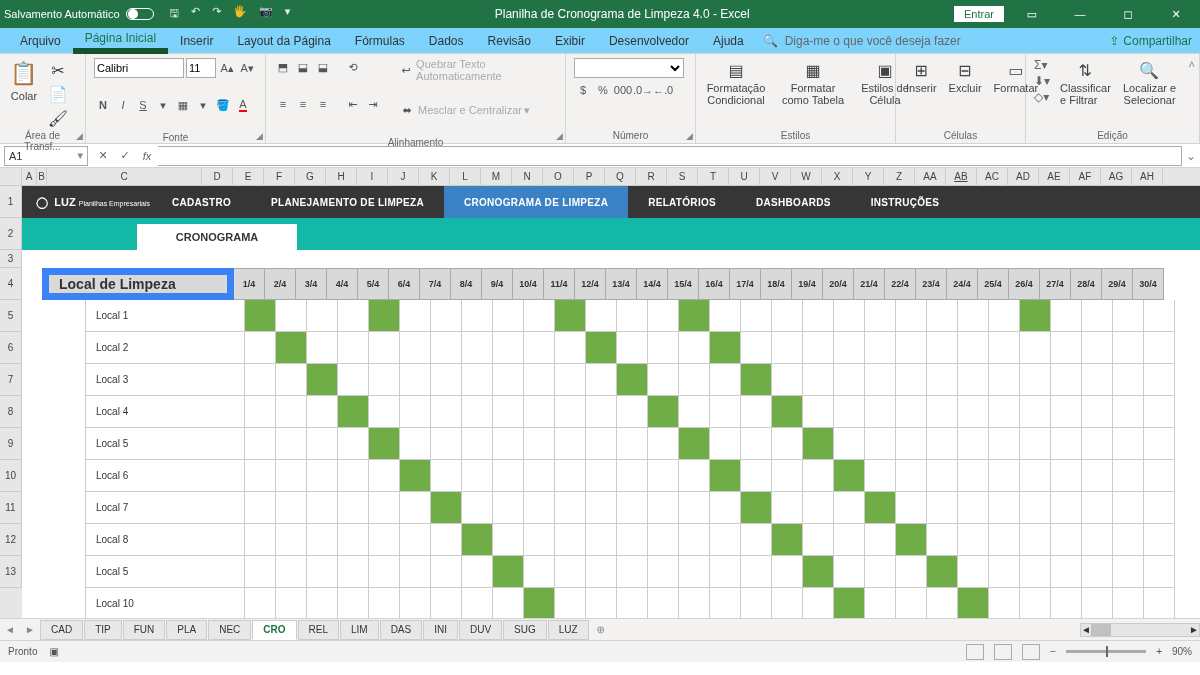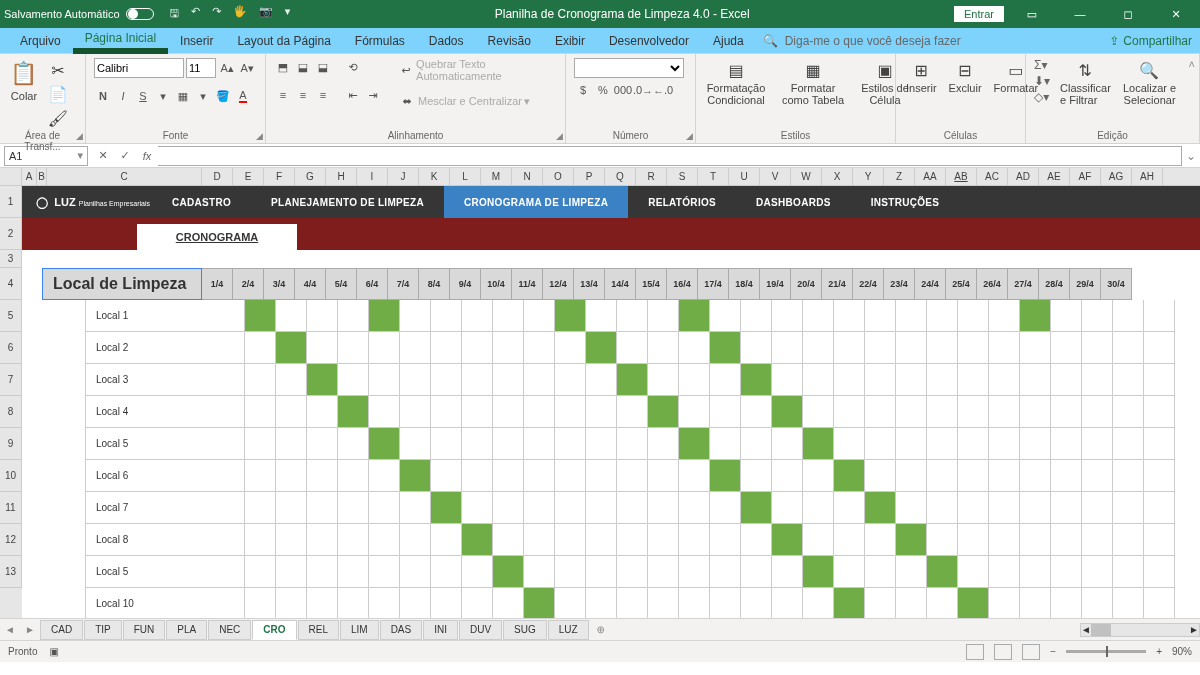--- a/index.html
+++ b/index.html
@@ -20,45 +20,45 @@
 .menubar .tell{display:flex;align-items:center;gap:6px;color:#666;margin-left:8px;}
 .menubar .share{margin-left:auto;display:flex;align-items:center;gap:4px;color:#217346;cursor:pointer;}
 .ribbon{height:90px;background:#f3f2f1;border-bottom:1px solid #d4d4d4;display:flex;font-size:11px;}
 .ribbon .group{border-right:1px solid #d4d4d4;display:flex;flex-direction:column;padding:4px 8px 2px;position:relative;}
 .ribbon .group .glabel{text-align:center;color:#666;font-size:10px;margin-top:auto;padding-top:2px;}
 .ribbon .gbody{flex:1;display:flex;align-items:flex-start;gap:8px;}
 .ribbon .bigbtn{display:flex;flex-direction:column;align-items:center;gap:2px;color:#444;cursor:pointer;padding:2px;}
 .ribbon .ico{width:20px;height:20px;display:flex;align-items:center;justify-content:center;font-size:16px;}
 .ribbon .ico.lg{width:28px;height:28px;font-size:22px;}
 .ribbon select,.ribbon input.font{height:20px;font-size:11px;border:1px solid #ababab;background:#fff;padding:0 2px;}
-.ribbon .frow{display:flex;gap:2px;align-items:center;margin-bottom:7px;}
+.ribbon .frow{display:flex;gap:2px;align-items:center;margin-bottom:16px;}
 .ribbon .frow .btn{width:18px;height:18px;display:flex;align-items:center;justify-content:center;color:#555;cursor:pointer;font-size:11px;}
 .ribbon .disabled{color:#aaa;}
 .ribbon .launcher{position:absolute;right:2px;bottom:2px;font-size:9px;color:#888;}
 .namebox-row{height:24px;background:#fff;border-bottom:1px solid #d4d4d4;display:flex;align-items:center;}
 .namebox-row .namebox{width:84px;height:20px;border:1px solid #ababab;margin:0 4px;padding:0 4px;font-size:11px;display:flex;align-items:center;justify-content:space-between;}
 .namebox-row .fxbtn{width:22px;text-align:center;color:#666;font-size:11px;}
 .namebox-row .formula{flex:1;height:20px;border:1px solid #ababab;border-left:none;}
 .namebox-row .expand{width:18px;text-align:center;color:#888;}
 .sheet{position:relative;height:450px;overflow:hidden;background:#fff;}
 .colheaders{display:flex;height:18px;background:#e6e6e6;border-bottom:1px solid #ccc;}
 .colheaders .corner{width:22px;border-right:1px solid #ccc;}
 .colheaders .ch{border-right:1px solid #ccc;text-align:center;font-size:10px;color:#444;line-height:18px;}
 .gridbody{display:flex;height:432px;}
 .rowheaders{width:22px;background:#e6e6e6;}
 .rowheaders .rh{height:32px;border-bottom:1px solid #ccc;border-right:1px solid #ccc;text-align:center;font-size:10px;color:#444;display:flex;align-items:center;justify-content:center;}
 .cells{flex:1;position:relative;}
 .navrow{height:32px;background:#363636;display:flex;align-items:center;color:#fff;font-size:10px;font-weight:bold;}
 .navrow .logo{width:130px;display:flex;align-items:center;gap:6px;padding-left:14px;font-size:11px;}
 .navrow .navbtn{padding:0 20px;height:32px;display:flex;align-items:center;letter-spacing:.3px;}
 .navrow .navbtn.active{background:#3b82c4;}
-.bluerow{height:32px;background:#7f1d1d;display:flex;align-items:center;text-decoration:underline;}
+.bluerow{height:32px;background:#14b8a6;display:flex;align-items:center;}
 .bluerow .tab{background:#fff;color:#363636;height:26px;margin-top:6px;margin-left:115px;width:160px;display:flex;align-items:center;justify-content:center;font-size:11px;font-weight:bold;}
 .hdrrow{height:32px;display:flex;}
-.hdrrow .loccell{width:160px;background:#d9d9d9;border:1px solid #3b82f6;font-size:16px;font-weight:bold;display:flex;align-items:center;padding-left:10px;}
+.hdrrow .loccell{width:192px;background:#d9d9d9;border:7px solid #3b82f6;font-size:14px;font-weight:bold;display:flex;align-items:center;padding-left:10px;}
 .hdrrow .dcell{width:31px;background:#d9d9d9;border:1px solid #aaa;border-left:none;font-size:9px;font-weight:bold;display:flex;align-items:center;justify-content:center;}
 .datarow{height:32px;display:flex;padding-left:43px;}
 .datarow .loccell{width:160px;border:1px solid #ccc;border-top:none;font-size:10px;display:flex;align-items:center;padding-left:10px;}
 .datarow .dcell{width:31px;border:1px solid #ccc;border-top:none;border-left:none;}
 .datarow .dcell.fill{background:#70ad47;}
 .emptyrow{height:18px;display:flex;}
 .cells .leftpad{width:20px;}
 .sheettabs{height:22px;background:#f3f2f1;border-top:1px solid #d4d4d4;display:flex;align-items:center;font-size:10px;}
 .sheettabs .nav{width:20px;text-align:center;color:#888;}
 .sheettabs .st{padding:0 10px;height:20px;display:flex;align-items:center;border:1px solid #ccc;background:#e8e8e8;margin-right:1px;cursor:pointer;}

